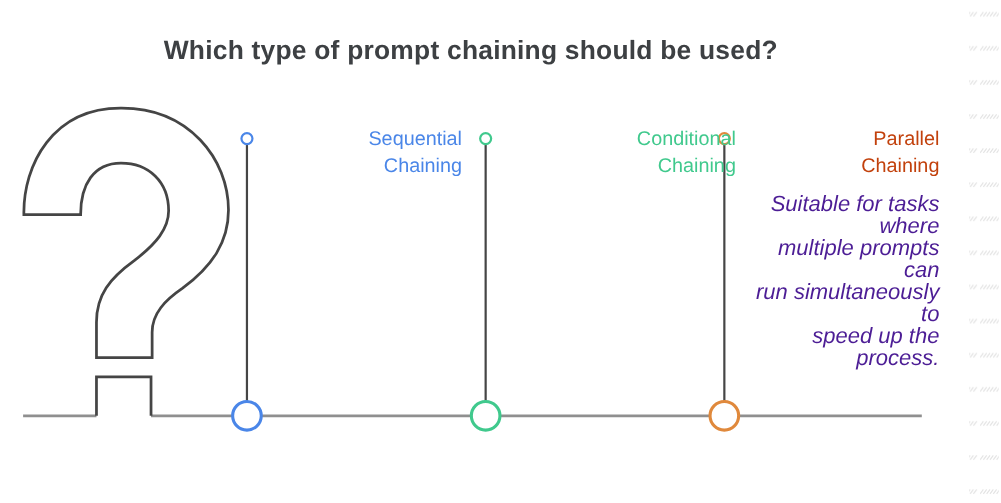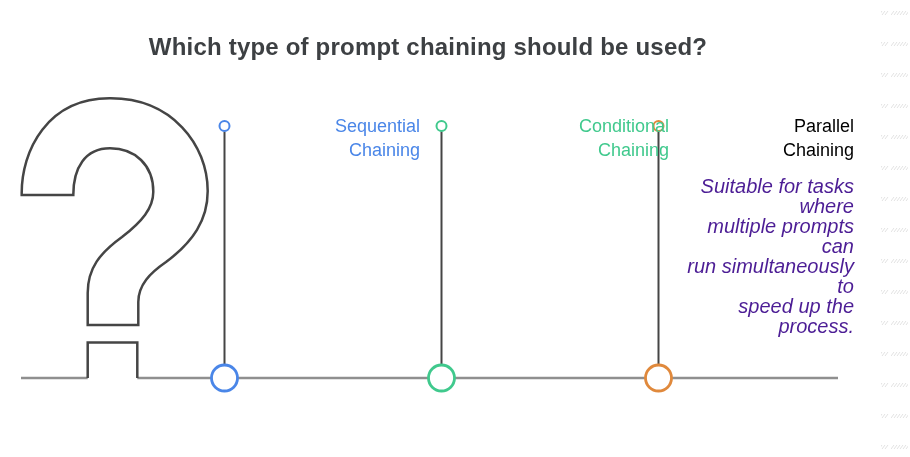--- a/index.html
+++ b/index.html
@@ -140,20 +140,20 @@
     <h2 class="col-heading" style="color: rgb(74, 134, 232);">Sequential
 Chaining</h2>
   </div>
 
   <div class="column col-2">
     <h2 class="col-heading" style="color: rgb(64, 201, 141);">Conditional
 Chaining</h2>
   </div>
 
   <div class="column col-3">
-    <h2 class="col-heading" style="color: #000000; margin-left: 48px;">Parallel Chaining</h2>
+    <h2 class="col-heading" style="color: #c2410c; margin-left: 48px;">Parallel Chaining</h2>
     <p class="col-desc">Suitable for tasks where
 multiple prompts can
 run simultaneously to
 speed up the process.</p>
   </div>
 
 </div>
 
 </body></html>

